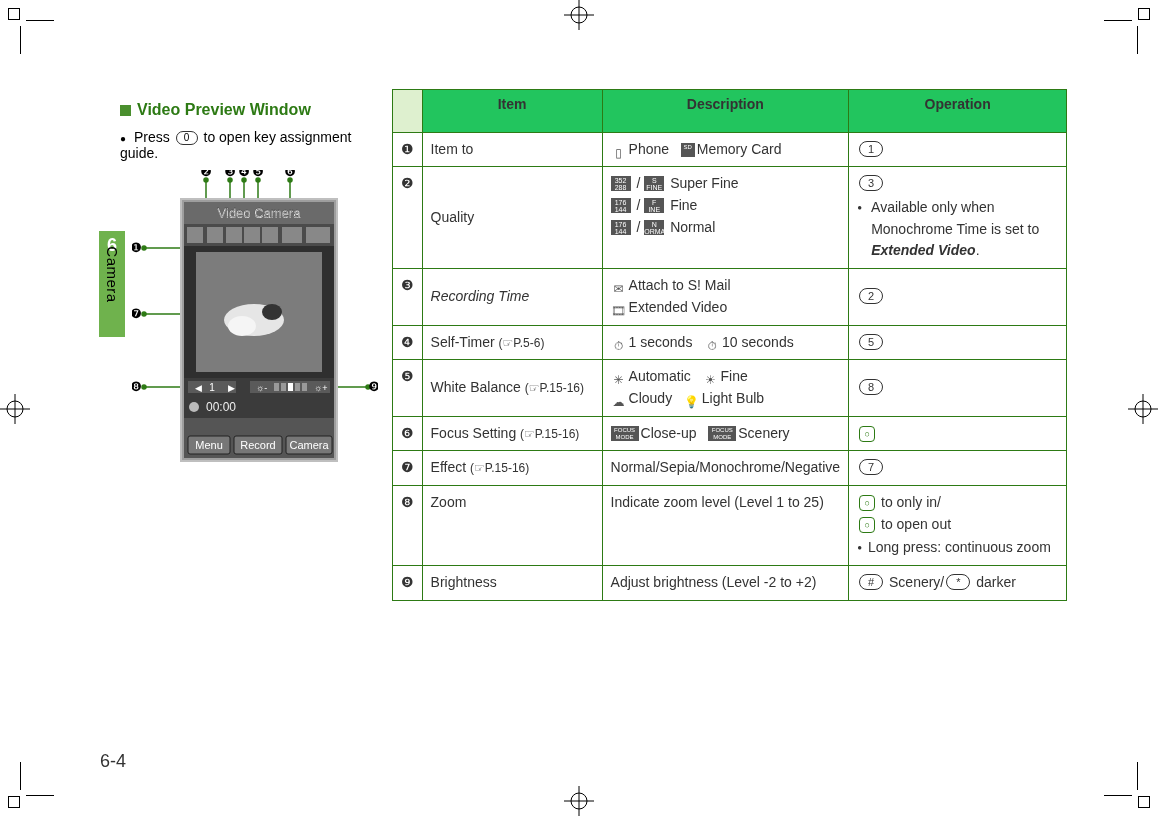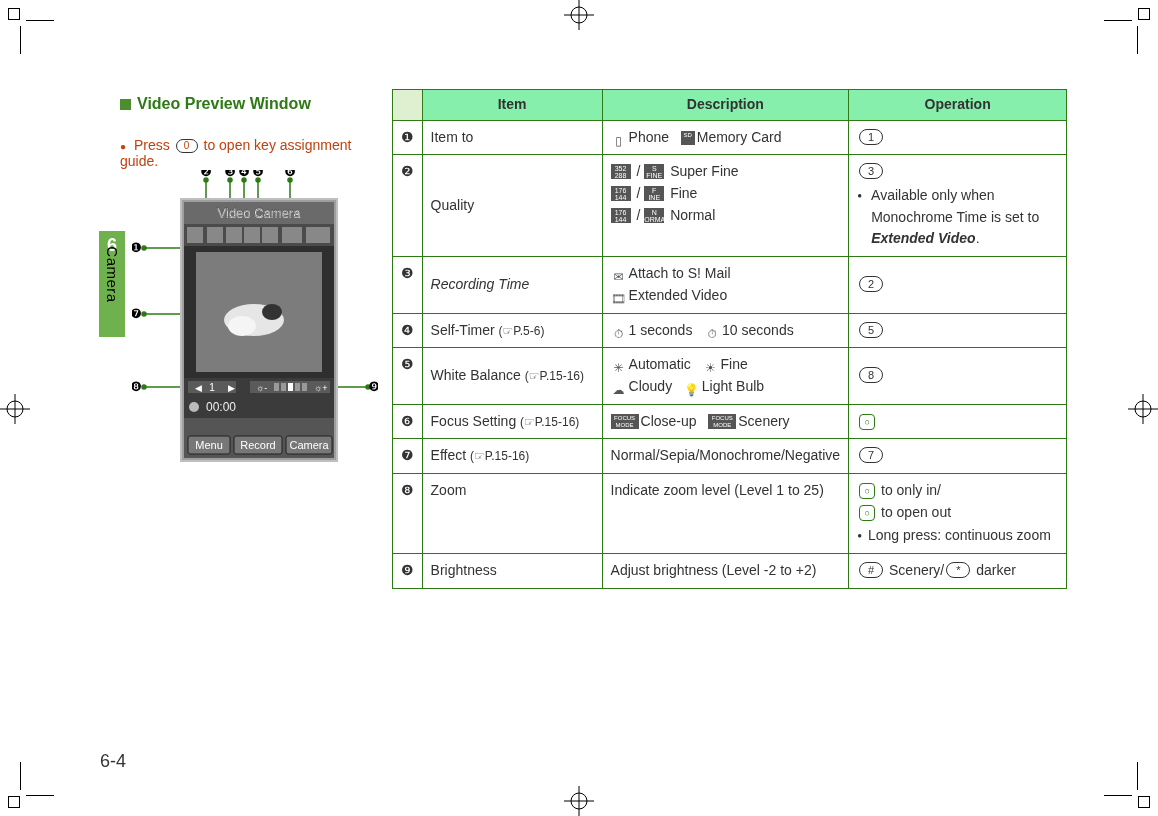--- a/index.html
+++ b/index.html
@@ -75,42 +75,42 @@
     font-size: 15px;
     letter-spacing: 0.5px;
     color:#000;
     white-space: nowrap;
   }
 
   
   .heading {
     position: absolute;
     left: 120px;
-    top: 95px;
+    top: 101px;
     width: 262px;
   }
   .heading .row {
     display: flex;
     align-items: center;
     gap: 6px;
   }
   .heading .sq {
     width: 11px; height: 11px;
     background:#4a8f2e;
     display:inline-block;
   }
   .heading .title {
     font-weight: bold;
     color: #2d7a14;
     font-size: 16px;
   }
   .heading .sub {
-    margin-top: 24px;
+    margin-top: 10px;
     font-size: 14px;
-    color:#c2410c;
+    color:#000000;
   }
   .heading .sub .bullet { font-size: 10px; margin-right: 4px; }
   .heading .keycap {
     display:inline-block;
     border:1px solid #333;
     border-radius:8px;
     font-size:10px;
     padding:0 6px;
     line-height:12px;
     vertical-align: middle;
@@ -148,25 +148,25 @@
     color:#333;
     table-layout: fixed;
   }
   .tbl th, .tbl td {
     border: 1px solid #2d7a14;
     padding: 6px 8px 6px 8px;
     vertical-align: top;
     line-height: 1.55;
   }
   .tbl th {
-    background: #86efac;
+    background: #22c55e;
     font-weight: bold;
     text-align: center;
     padding-top:4px;
-    padding-bottom:4px;
+    padding-bottom:16px;
   }
   .tbl .col-num { width: 18px; text-align:center; padding:4px 2px; font-size:14px; background:#def0cf; }
   .tbl .col-item { width: 180px; }
   .tbl .col-desc { width: 244px; }
   .tbl .col-op   { width: 218px; }
   .tbl td.idx { text-align:center; font-weight:normal; background:#fff; }
 
   .tbl .keycap {
     display:inline-block;
     border:1px solid #333;

